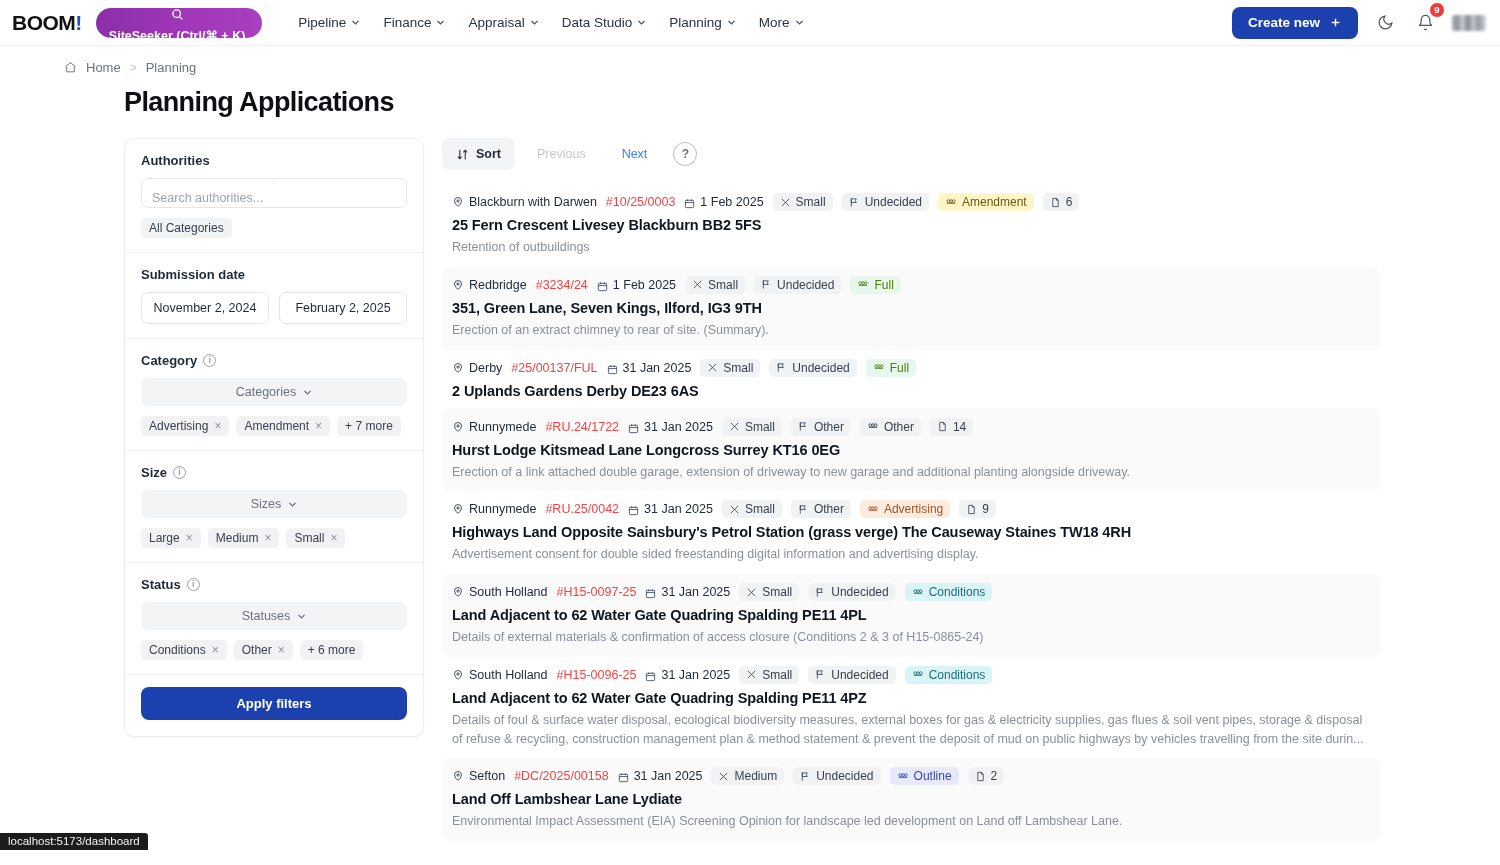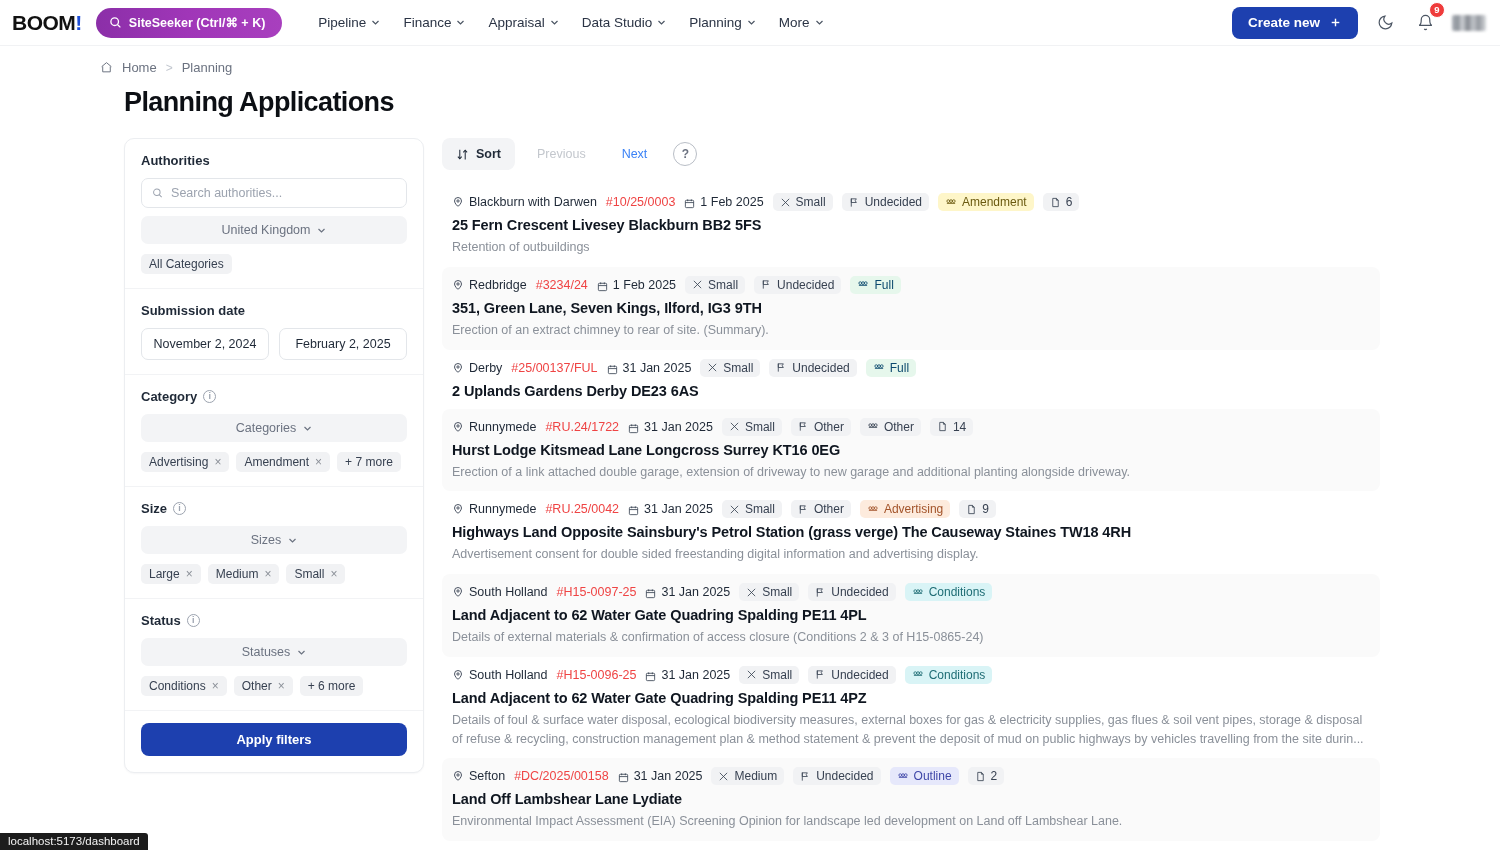--- a/index.html
+++ b/index.html
@@ -37,20 +37,21 @@
     background: linear-gradient(90deg,#8b2fa8 0%,#a036b8 50%,#a83fbe 100%);
     color: #ffffff;
     border-radius: 18px;
     height: 30px;
     padding: 0 17px 0 13px;
     font-size: 12.5px;
     font-weight: 600;
     white-space: nowrap;
     border: none;
     cursor: pointer;
+    flex-direction: column;
   }
   .siteseeker svg { flex: none; }
 
   .navlinks { display: flex; align-items: center; margin-left: 26px; gap: 3px; }
   .navlink {
     display: flex; align-items: center; gap: 5px;
     font-size: 13.5px; font-weight: 400; color: #2b3445;
     padding: 6px 10px; border-radius: 6px; cursor: pointer;
     white-space: nowrap;
   }
@@ -97,21 +98,21 @@
     background: linear-gradient(90deg,#9aa0a8 0%,#7b8189 18%,#c9ccd1 30%,#6f747c 46%,#b8bcc2 62%,#82878f 78%,#cfd2d6 100%);
     filter: blur(1.6px);
     opacity: .85;
     border-radius: 2px;
   }
 
   
   .page { padding: 0 0 0 0; }
   .breadcrumb {
     display: flex; align-items: center; gap: 9px;
-    padding: 14px 0 0 100px;
+    padding: 14px 0 0 64px;
     font-size: 13px;
     color: #6b7280;
   }
   .breadcrumb .crumb { cursor: pointer; }
   .breadcrumb .sep { color: #c2c7cf; font-size: 12px; }
 
   .page-title {
     padding: 12px 0 0 124px;
     font-size: 27px;
     font-weight: 800;
@@ -150,20 +151,21 @@
     font-weight: 700; font-style: normal;
     cursor: pointer; flex: none;
   }
   .f-search {
     display: flex; align-items: center; gap: 8px;
     border: 1px solid #e3e6ea;
     border-radius: 7px;
     height: 30px;
     padding: 2px 10px;
     background: #fff;
+    flex-direction: column;
   }
   .f-search input {
     border: none; outline: none;
     font-size: 12.5px; color: #111827;
     font-family: inherit;
     width: 100%;
     background: transparent;
   }
   .f-search input::placeholder { color: #9ca3af; }
 
@@ -278,21 +280,21 @@
   .pill {
     display: flex; align-items: center; gap: 5px;
     border-radius: 5px;
     padding: 2px 7px;
     font-size: 12px;
     background: #f1f2f4;
     color: #374151;
     white-space: nowrap;
   }
   .pill.amber   { background: #fef6c9; color: #6b5a10; }
-  .pill.green   { background: #e6f7ec; color: #0c4a6e; }
+  .pill.green   { background: #e6f7ec; color: #4d7c0f; }
   .pill.orange  { background: #fdebdd; color: #a3542a; }
   .pill.cyan    { background: #d9f4f6; color: #1f6d75; }
   .pill.indigo  { background: #e6e8fb; color: #3f47a8; }
   .pill.docs    { background: #f1f2f4; color: #374151; }
 
   .addr {
     margin-top: 6px;
     font-size: 14.5px;
     font-weight: 700;
     color: #0f1620;
@@ -417,26 +419,20 @@
 
       <div class="fgroup">
         <div class="flabel">Authorities</div>
         <div class="f-search">
           <svg width="12" height="12" viewBox="0 0 24 24" fill="none" stroke="#9ca3af" stroke-width="2.2">
               <circle cx="10.5" cy="10.5" r="7"></circle>
               <line x1="16" y1="16" x2="21" y2="21"></line>
             </svg>
           <input type="text" placeholder="Search authorities..." style="">
         </div>
-        <div class="f-select">
-          <span>United Kingdom</span>
-          <svg class="caret" viewBox="0 0 12 12" fill="none" stroke="#6b7280" stroke-width="1.6">
-              <polyline points="2,4 6,8 10,4"></polyline>
-            </svg>
-        </div>
         <div class="chips">
           <div class="chip">
             <span>All Categories</span>
           </div>
         </div>
       </div>
 
       <div class="fgroup">
         <div class="flabel">Submission date</div>
         <div class="dates">

